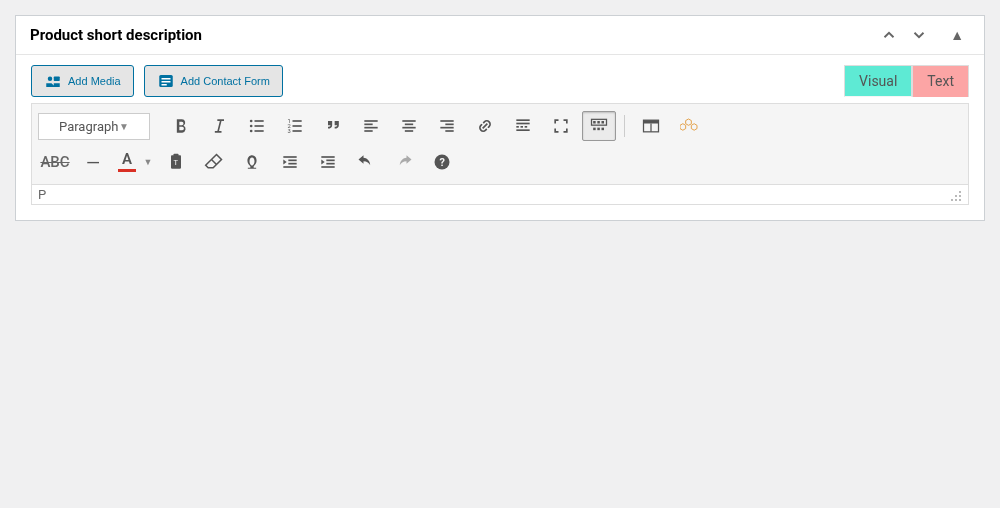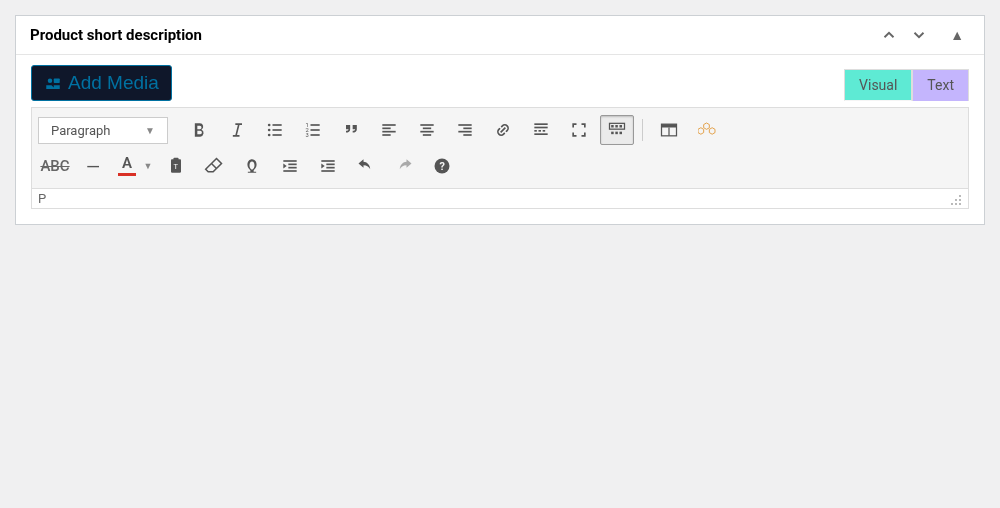--- a/index.html
+++ b/index.html
@@ -40,36 +40,36 @@
       gap: 10px;
       margin-bottom: 6px;
     }
     .wp-btn {
       display: inline-flex;
       align-items: center;
       gap: 6px;
       padding: 6px 12px;
       border: 1px solid #0071a1;
       color: #0071a1;
-      background: #0f172a;
+      background: #e5e5e5;
       border-radius: 3px;
-      font-size: 19px;
+      font-size: 11px;
       cursor: pointer;
     }
     .wp-btn svg { width: 18px; height: 18px; fill: #0071a1; }
     .spacer { flex: 1; }
     .tabs {
       display: flex;
       align-self: flex-end;
     }
     .tab {
       padding: 7px 14px;
       border: 1px solid #ddd;
       border-bottom: none;
-      background: #c4b5fd;
+      background: #fca5a5;
       color: #555;
       font-size: 14px;
       cursor: pointer;
     }
     .tab.active {
       background: #5eead4;
       border-bottom: 1px solid #f5f5f5;
       position: relative;
       z-index: 1;
     }
@@ -83,22 +83,22 @@
       display: flex;
       align-items: center;
       gap: 4px;
       flex-wrap: wrap;
       padding: 3px 0;
     }
     .format-select {
       display: inline-flex;
       align-items: center;
       justify-content: space-between;
-      width: 130px;
-      padding: 5px 12px;
+      width: 112px;
+      padding: 5px 20px;
       border: 1px solid #ccc;
       background: #fff;
       font-size: 13px;
       color: #555;
       margin-right: 10px;
       cursor: pointer;
     }
     .format-select .caret { font-size: 10px; color: #888; }
     .tb-btn {
       width: 34px;
@@ -232,20 +232,29 @@
   <div class="panel-body">
     <div class="top-actions">
       <button class="wp-btn">
         <svg viewBox="0 0 24 24">
             <circle cx="8" cy="9" r="3"></circle>
             <rect x="13" y="6" width="8" height="6" rx="1"></rect>
             <path d="M3 15h7l3 3v-3h8v5H3z"></path>
           </svg>
         <span>Add Media</span>
       </button>
+      <button class="wp-btn">
+        <svg viewBox="0 0 24 24">
+            <rect x="3" y="4" width="18" height="16" rx="2" fill="#0071a1"></rect>
+            <rect x="6" y="8" width="12" height="2" fill="#fff"></rect>
+            <rect x="6" y="12" width="12" height="2" fill="#fff"></rect>
+            <rect x="6" y="16" width="7" height="2" fill="#fff"></rect>
+          </svg>
+        <span>Add Contact Form</span>
+      </button>
       <div class="spacer"></div>
       <div class="tabs">
         <div class="tab active">Visual</div>
         <div class="tab">Text</div>
       </div>
     </div>
 
     <div class="toolbar">
       <div class="toolbar-row">
         <div class="format-select">

